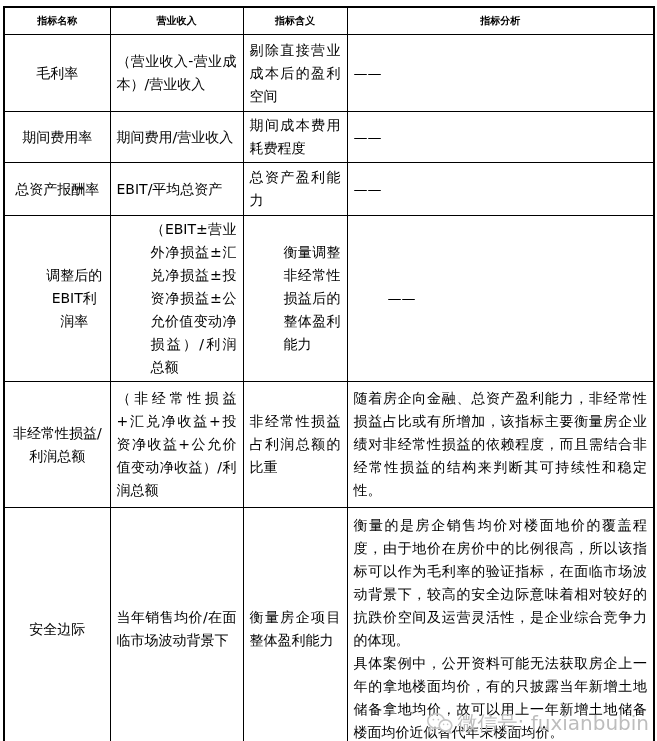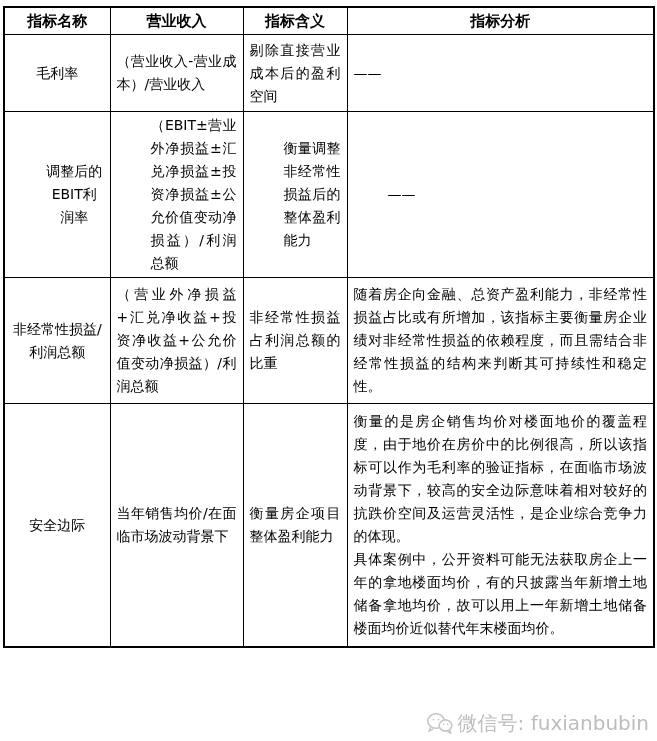--- a/index.html
+++ b/index.html
@@ -30,21 +30,21 @@
     font-size: 14px;
     line-height: 23px;
     padding: 2px 6px;
     vertical-align: middle;
     overflow: hidden;
     word-break: break-all;
   }
   th {
     font-weight: bold;
     text-align: center;
-    font-size: 15px;
+    font-size: 10px;
     height: 22px;
     line-height: 20px;
     padding: 2px 2px;
   }
   td.c-name    { text-align: center; }
   td.c-formula { text-align: justify; }
   td.c-meaning { text-align: justify; }
   td.c-analysis{ text-align: justify; white-space: pre-line; }
 
   tr.r1 td { height: 72px; }
@@ -88,32 +88,44 @@
         <th>指标分析</th>
       </tr>
 
       <tr class="r1">
         <td class="c-name">毛利率</td>
         <td class="c-formula">（营业收入-营业成本）/营业收入</td>
         <td class="c-meaning">剔除直接营业成本后的盈利空间</td>
         <td class="c-analysis">——</td>
       </tr>
 
+      <tr class="r2">
+        <td class="c-name">期间费用率</td>
+        <td class="c-formula">期间费用/营业收入</td>
+        <td class="c-meaning">期间成本费用耗费程度</td>
+        <td class="c-analysis">——</td>
+      </tr>
 
+      <tr class="r3">
+        <td class="c-name">总资产报酬率</td>
+        <td class="c-formula">EBIT/平均总资产</td>
+        <td class="c-meaning">总资产盈利能力</td>
+        <td class="c-analysis">——</td>
+      </tr>
 
       <tr class="r4">
         <td class="c-name">调整后的EBIT利润率</td>
         <td class="c-formula">（EBIT±营业外净损益±汇兑净损益±投资净损益±公允价值变动净损益）/利润总额</td>
         <td class="c-meaning">衡量调整非经常性损益后的整体盈利能力</td>
         <td class="c-analysis">——</td>
       </tr>
 
       <tr class="r5">
         <td class="c-name">非经常性损益/利润总额</td>
-        <td class="c-formula">（营业外净损益+汇兑净收益+投资净收益+公允价值变动净损益）/利润总额</td>
+        <td class="c-formula">（非经常性损益+汇兑净收益+投资净收益+公允价值变动净收益）/利润总额</td>
         <td class="c-meaning">非经常性损益占利润总额的比重</td>
         <td class="c-analysis">随着房企向金融、总资产盈利能力，非经常性损益占比或有所增加，该指标主要衡量房企业绩对非经常性损益的依赖程度，而且需结合非经常性损益的结构来判断其可持续性和稳定性。</td>
       </tr>
 
       <tr class="r6">
         <td class="c-name">安全边际</td>
         <td class="c-formula">当年销售均价/在面临市场波动背景下</td>
         <td class="c-meaning">衡量房企项目整体盈利能力</td>
         <td class="c-analysis">衡量的是房企销售均价对楼面地价的覆盖程度，由于地价在房价中的比例很高，所以该指标可以作为毛利率的验证指标，在面临市场波动背景下，较高的安全边际意味着相对较好的抗跌价空间及运营灵活性，是企业综合竞争力的体现。
 具体案例中，公开资料可能无法获取房企上一年的拿地楼面均价，有的只披露当年新增土地储备拿地均价，故可以用上一年新增土地储备楼面均价近似替代年末楼面均价。</td>

